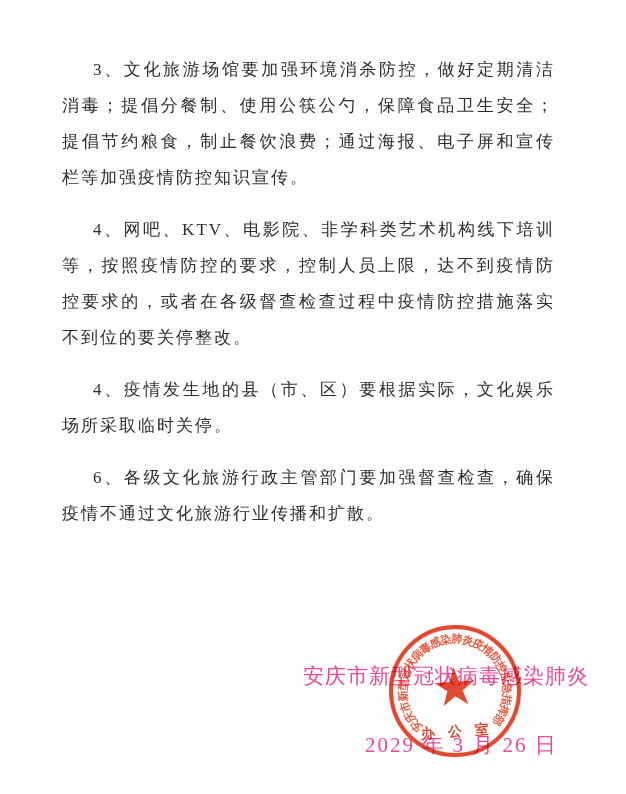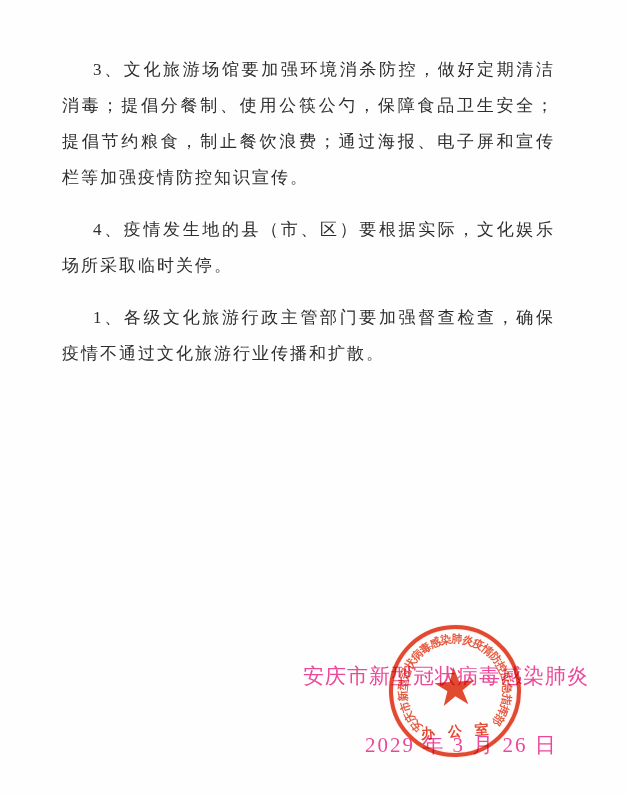--- a/index.html
+++ b/index.html
@@ -96,22 +96,23 @@
     white-space: nowrap;
   }
 </style>
 </head>
 <body>
 
 <div class="page">
 
   <div class="doc-body">
     <p>3、文化旅游场馆要加强环境消杀防控，做好定期清洁消毒；提倡分餐制、使用公筷公勺，保障食品卫生安全；提倡节约粮食，制止餐饮浪费；通过海报、电子屏和宣传栏等加强疫情防控知识宣传。</p>
+    <p>4、网吧、KTV、电影院、非学科类艺术机构线下培训等，按照疫情防控的要求，控制人员上限，达不到疫情防控要求的，或者在各级督查检查过程中疫情防控措施落实不到位的要关停整改。</p>
     <p>4、疫情发生地的县（市、区）要根据实际，文化娱乐场所采取临时关停。</p>
-    <p>1、各级文化旅游行政主管部门要加强督查检查，确保疫情不通过文化旅游行业传播和扩散。</p>
+    <p>6、各级文化旅游行政主管部门要加强督查检查，确保疫情不通过文化旅游行业传播和扩散。</p>
   </div>
 
   <div class="sig-line sig-org-1">安庆市新型冠状病毒感染肺炎</div>
   <div class="sig-line sig-date">2029 年 3 月 26 日</div>
 
   <div class="seal">
     <div class="seal-ring"></div>
     <div class="seal-star">★</div>
     <div class="seal-arc" id="seal-arc">
         <span style="transform: translate(-50%, -50%) rotate(-128deg) translateY(-52px);">安</span>

